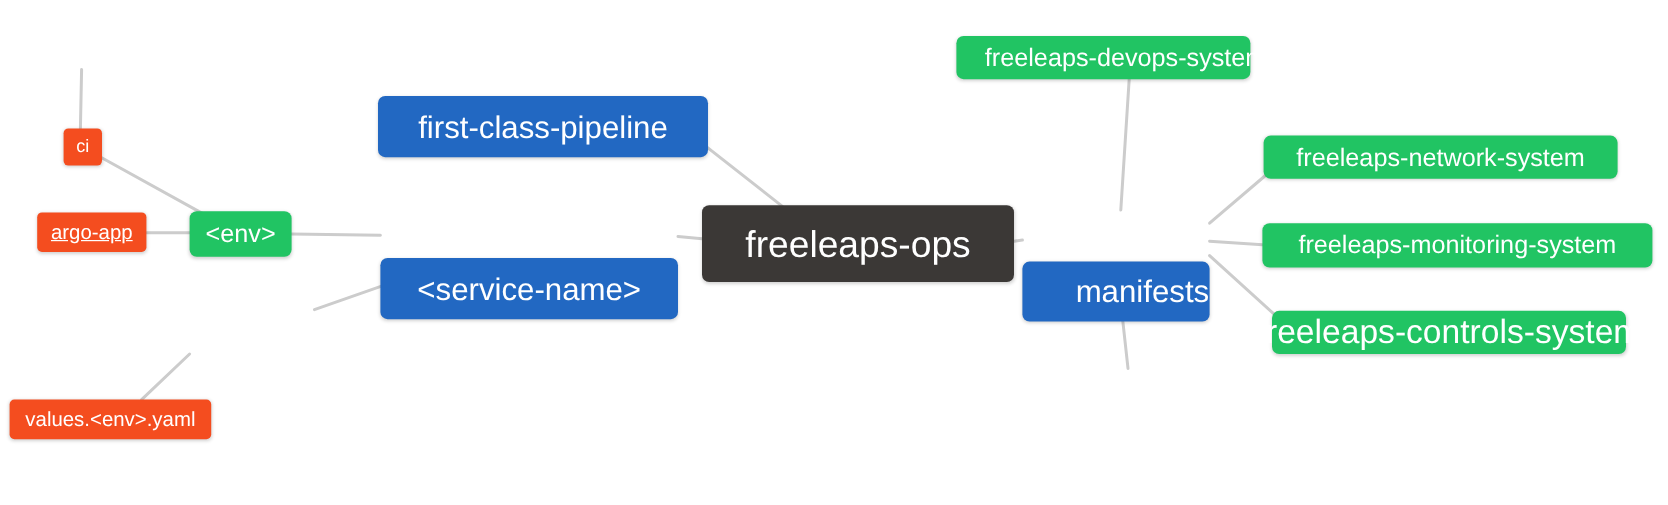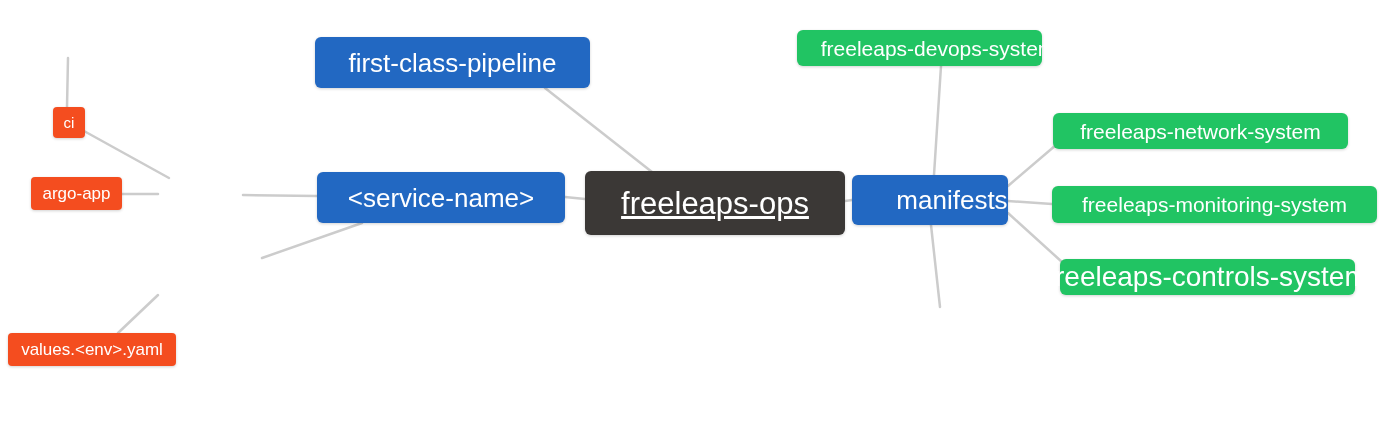--- a/index.html
+++ b/index.html
@@ -32,34 +32,34 @@
     align-items: center;
     justify-content: center;
     color: var(--text, #ffffff);
     border-radius: 6px;
     box-shadow: 0 1px 3px rgba(0,0,0,0.18);
     white-space: nowrap;
     cursor: pointer;
     box-sizing: border-box;
     line-height: 1;
   }
-  .c-dark  { background: var(--root_bg,   #3b3836); text-decoration: underline; }
-  .c-blue  { background: var(--branch_bg, #2268c2); }
+  .c-dark  { background: var(--root_bg,   #3b3836); }
+  .c-blue  { background: var(--branch_bg, #2268c2); margin-top: 43px; }
   .c-green { background: var(--green_bg,  #21c463); }
   .c-red   { background: var(--red_bg,    #f44d1f); border-radius: 4px; }
   .c-amber { background: var(--amber_bg,  #f9a41f); border-radius: 7px; }
 
   #node-root        { left:585px;  top:171px; width:260px; height:64px; font-size:31px; }
   #node-fcp         { left:315px;  top:37px;  width:275px; height:51px; font-size:26px; }
   #node-service     { left:317px;  top:172px; width:248px; height:51px; font-size:26px; }
   #node-manifests   { left:852px;  top:175px; width:156px; height:50px; font-size:26px;padding-left:44px; }
   #node-env         { left:158px;  top:176px; width:85px;  height:38px; font-size:21px; }
   #node-helm        { left:148px;  top:257px; width:117px; height:38px; font-size:21px; }
   #node-ci          { left:53px;   top:107px; width:32px;  height:31px; font-size:15px; }
-  #node-argo        { left:31px;   top:177px; width:91px;  height:33px; font-size:17px; }
+  #node-argo        { left:31px;   top:177px; width:91px;  height:33px; font-size:17px;text-decoration:underline; }
   #node-jenkinsfile { left:20px;   top:26px;  width:97px;  height:32px; font-size:15px; }
   #node-values      { left:8px;    top:333px; width:168px; height:33px; font-size:17px; }
   #node-devops      { left:797px;  top:30px;  width:245px; height:36px; font-size:21px;padding-left:37px; }
   #node-network     { left:1053px; top:113px; width:295px; height:36px; font-size:21px; }
   #node-monitoring  { left:1052px; top:186px; width:325px; height:37px; font-size:21px; }
   #node-controls    { left:1060px; top:259px; width:295px; height:36px; font-size:28px; }
   #node-storage     { left:812px;  top:307px; width:290px; height:37px; font-size:21px; }
 </style>
 </head>
 <body>
@@ -81,20 +81,21 @@
     <line x1="1008" y1="201" x2="1052" y2="204"></line>
     <line x1="1008" y1="213" x2="1062" y2="262"></line>
     <line x1="931" y1="225" x2="940" y2="307"></line>
   </svg>
 
 
   <div id="node-ci" class="node c-red">ci</div>
 
   <div id="node-argo" class="node c-red">argo-app</div>
 
+  <div id="node-env" class="node c-green">&lt;env&gt;</div>
 
 
   <div id="node-values" class="node c-red">values.&lt;env&gt;.yaml</div>
 
   <div id="node-fcp" class="node c-blue">first-class-pipeline</div>
 
   <div id="node-service" class="node c-blue">&lt;service-name&gt;</div>
 
   <div id="node-root" class="node c-dark">freeleaps-ops</div>
 

